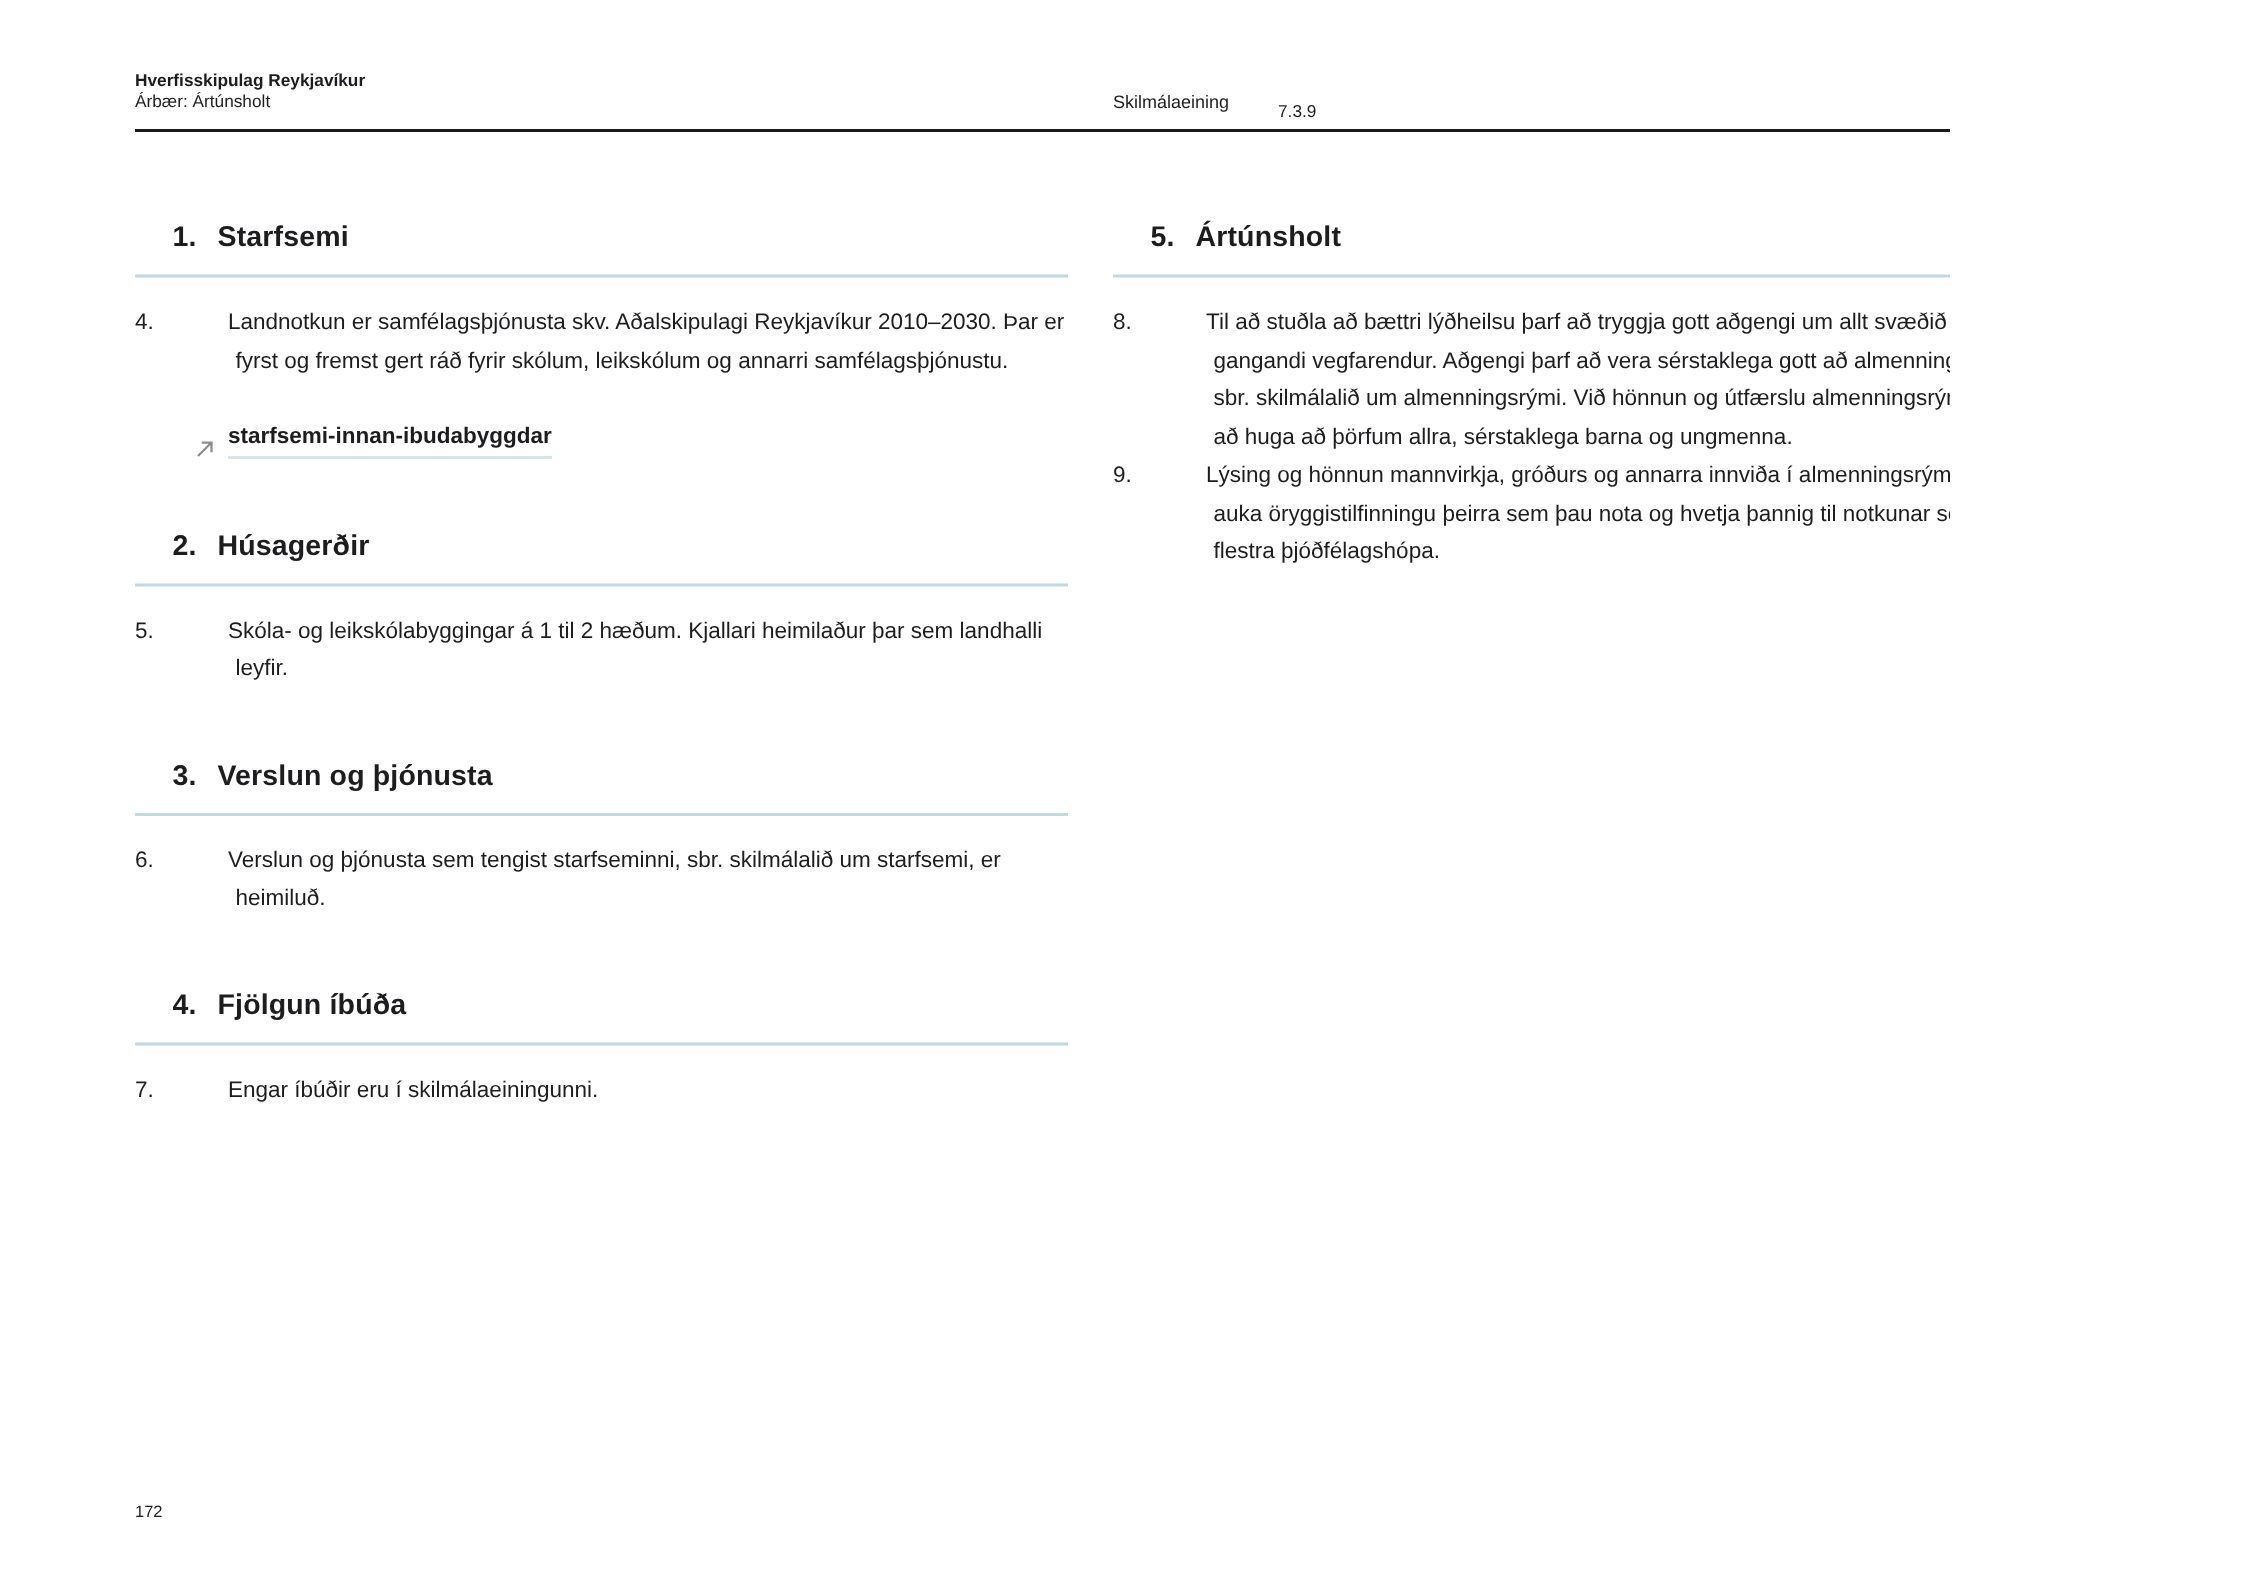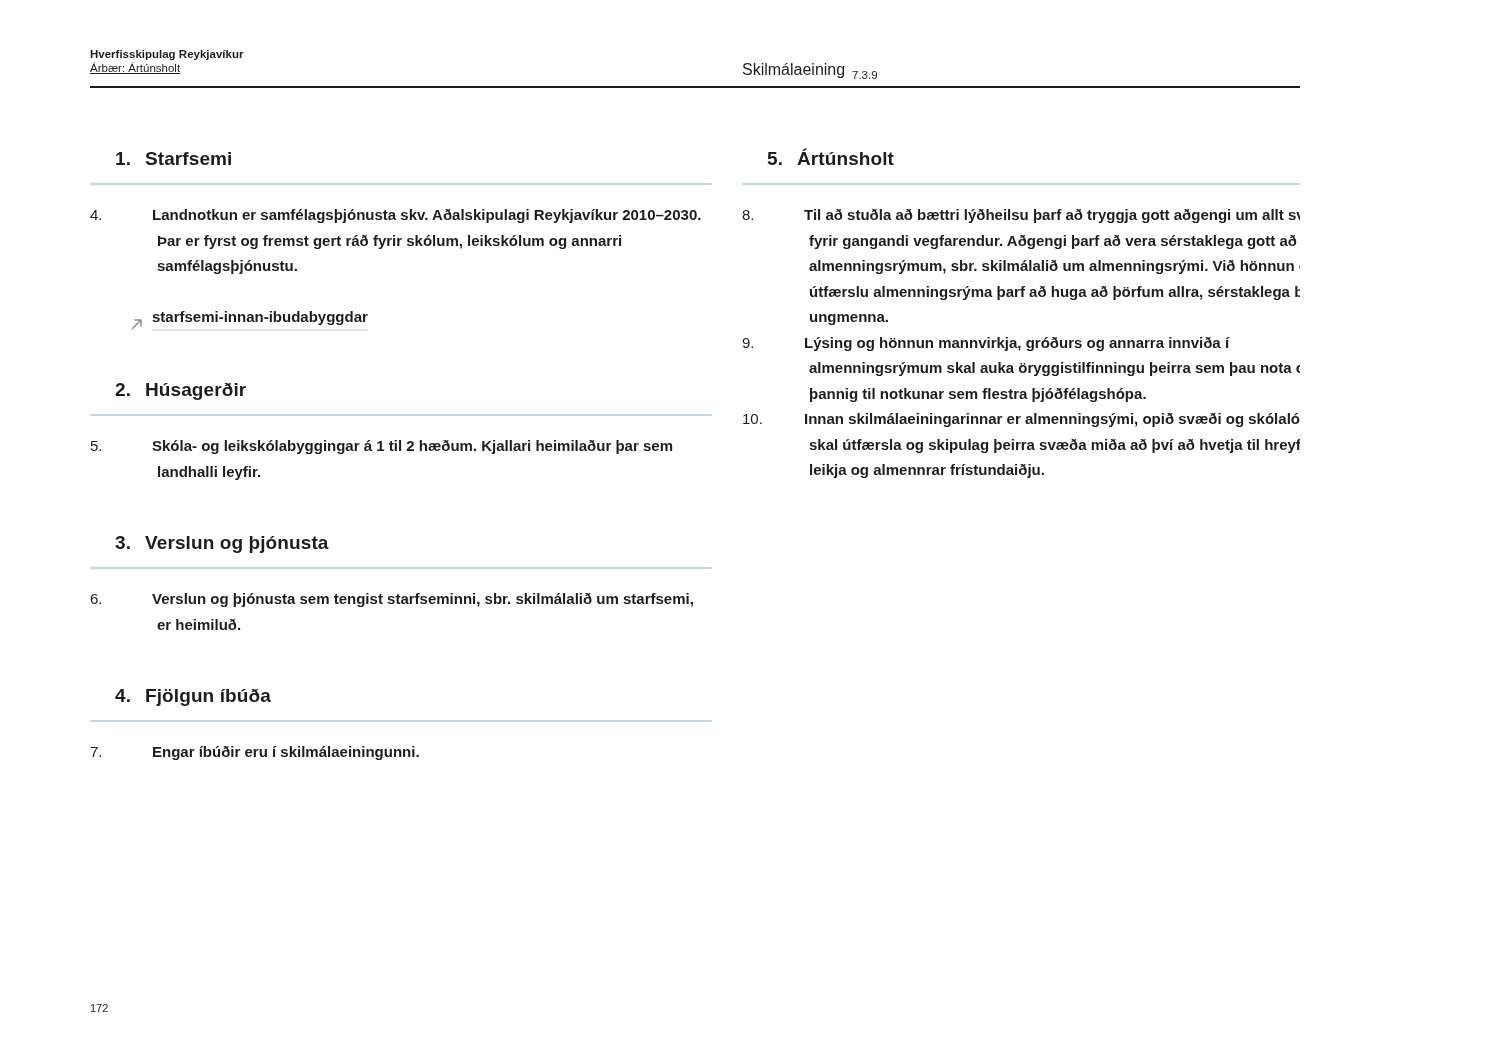--- a/index.html
+++ b/index.html
@@ -9,41 +9,41 @@
     background:#ffffff;
     font-family:"Liberation Sans", sans-serif;
     color:#1d1d1f;
     overflow:hidden;
     border-radius:25px;
   }
 
   
   .header-left { position:absolute; left:90px; top:47px; }
   .doc-title   { font-size:11.5px; line-height:14px; font-weight:bold; }
-  .doc-subtitle{ font-size:11.5px; line-height:14px;text-decoration:underline; }
-  .unit-label  { position:absolute; left:742px; top:61px; font-size:16px; }
+  .doc-subtitle{ font-size:11.5px; line-height:14px; }
+  .unit-label  { position:absolute; left:742px; top:61px; font-size:12px; }
   .unit-value  { position:absolute; left:852px; top:69px; font-size:11.5px; }
   .header-rule { position:absolute; left:90px; top:86px; width:1273px; height:2px; background:#1b1b1b; }
 
   
   .col { position:absolute; top:147px; width:622px; }
   .col-left  { left:90px; }
   .col-right { left:742px; }
 
   .section { margin:0; }
   .section + .section { margin-top:47px; }
 
   .sec-heading { margin:0; font-size:19px; line-height:24px; font-weight:bold; display:flex; letter-spacing:0.1px; }
   .sec-num   { flex:0 0 30px; margin-left:25px; }
   .sec-rule  { height:2px; background:#c0dae3; margin-top:12px; }
   .items     { margin-top:17px; font-size:15px; line-height:25.5px; }
 
   .item { display:flex; }
   .item-num  { flex:0 0 62px; }
-  .item-text { flex:0 1 auto; max-width:556px; padding-left:5px; text-indent:-5px;font-weight:bold; }
+  .item-text { flex:0 1 auto; max-width:556px; padding-left:5px; text-indent:-5px; }
 
   
   .note { margin-top:27px; }
   .note-label { padding-left:62px; font-weight:bold; line-height:22px; }
   .link-row { padding-left:40px; display:flex; align-items:flex-end; height:25.5px; }
   .arrow-icon { width:22px; display:inline-flex; align-items:center; color:#8e8e8e; }
   .guide-link {
     font-weight:bold; color:inherit; text-decoration:none;
     border-bottom:2px solid #d6e3e9; cursor:pointer;
   }
@@ -143,24 +143,20 @@
       <div class="sec-rule"></div>
       <div class="items">
         <div class="item">
           <span class="item-num">8.</span>
           <span class="item-text">Til að stuðla að bættri lýðheilsu þarf að tryggja gott aðgengi um allt svæðið fyrir gangandi vegfarendur. Aðgengi þarf að vera sérstaklega gott að almenningsrýmum, sbr. skilmálalið um almenningsrými. Við hönnun og útfærslu almenningsrýma þarf að huga að þörfum allra, sérstaklega barna og ungmenna.</span>
         </div>
         <div class="item">
           <span class="item-num">9.</span>
           <span class="item-text">Lýsing og hönnun mannvirkja, gróðurs og annarra innviða í almenningsrýmum skal auka öryggistilfinningu þeirra sem þau nota og hvetja þannig til notkunar sem flestra þjóðfélagshópa.</span>
         </div>
-        <div class="item">
-          <span class="item-num">10.</span>
-          <span class="item-text">Innan skilmálaeiningarinnar er almenningsými, opið svæði og skólalóð og skal útfærsla og skipulag þeirra svæða miða að því að hvetja til hreyfingar og leikja og almennrar frístundaiðju.</span>
-        </div>
       </div>
     </section>
 
   </div>
 
   <span class="page-num">172</span>
 
 </div>
 
 </body></html>

